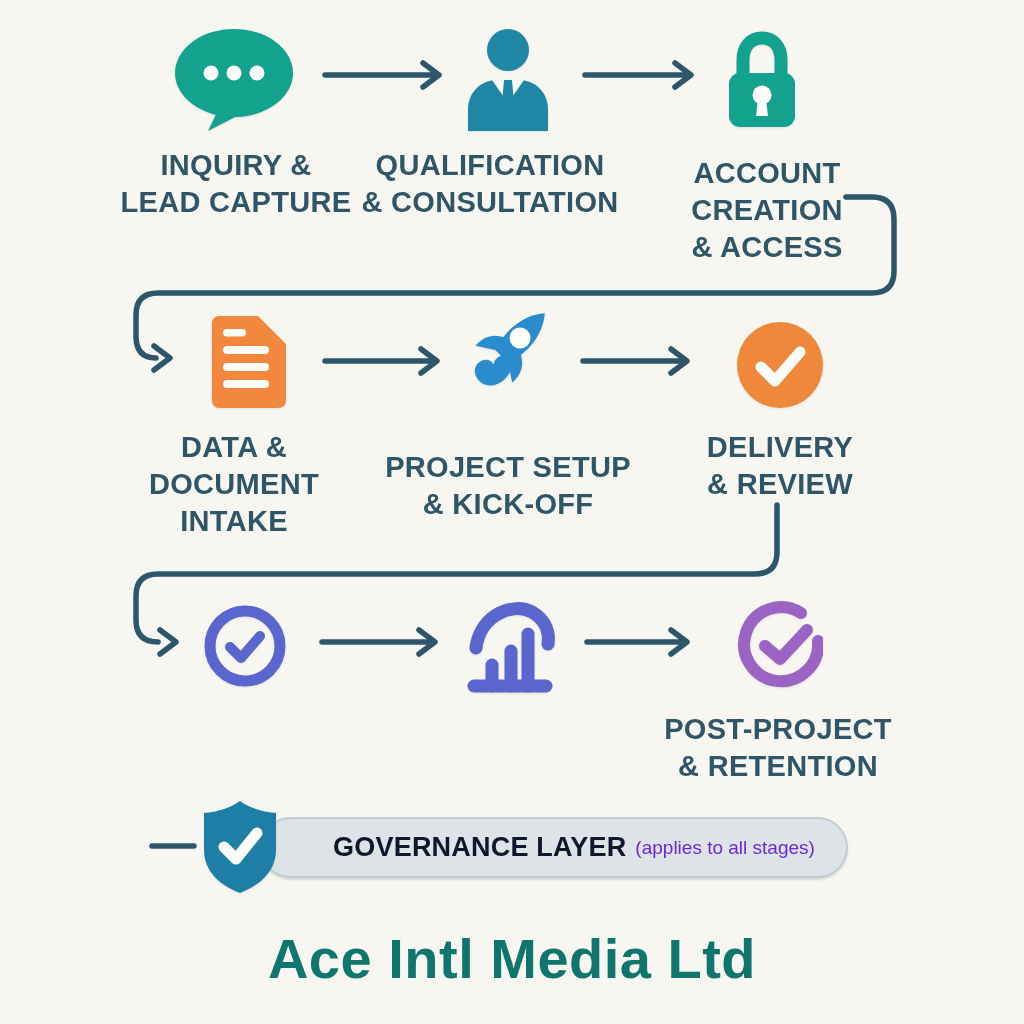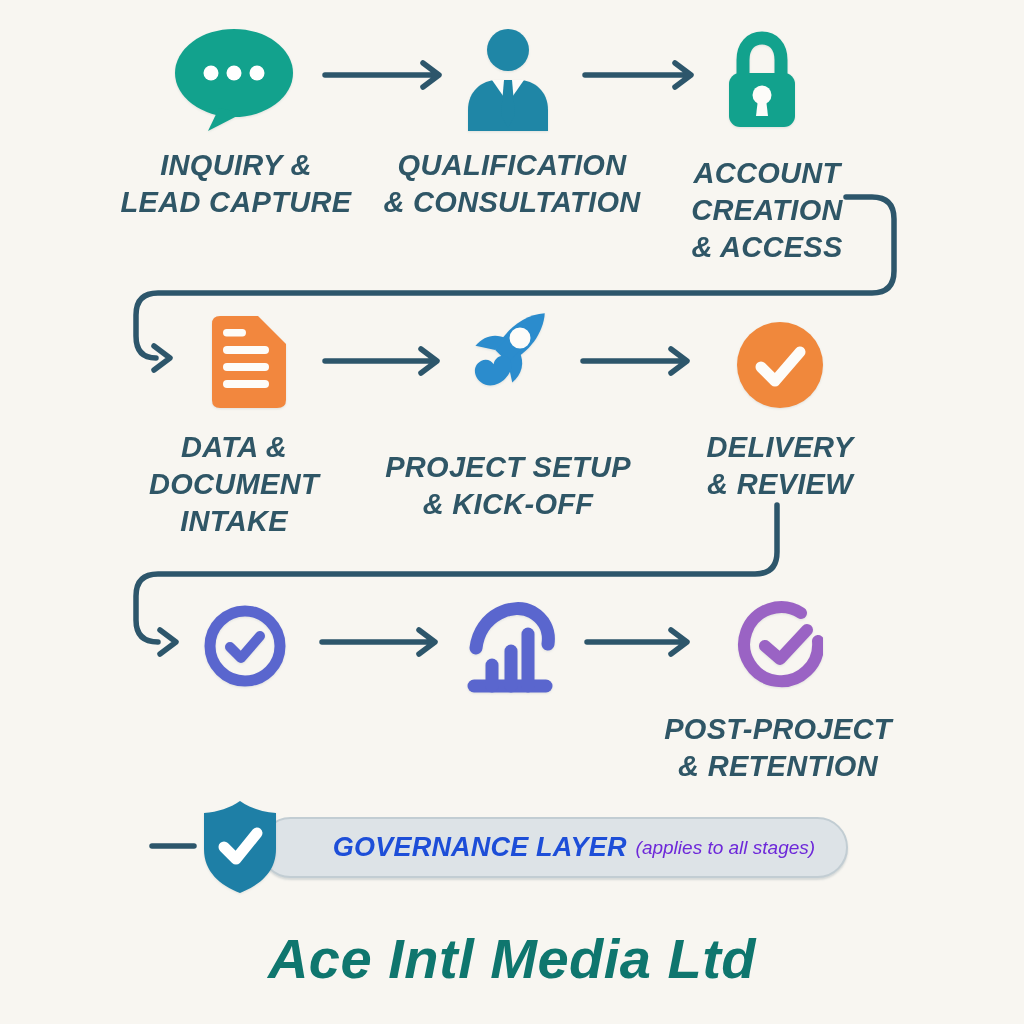--- a/index.html
+++ b/index.html
@@ -1,38 +1,38 @@
 <!DOCTYPE html>
 <html><head>
 <meta charset="utf-8">
 <style>
   html,body{margin:0;padding:0;background:#f8f6f1;}
   .canvas{position:relative;width:1024px;height:1024px;background:#f8f6f1;overflow:hidden;
-          font-family:"Liberation Sans",sans-serif;font-style:italic;}
+          font-family:"Liberation Sans",sans-serif;}
   .connectors{position:absolute;left:0;top:0;width:1024px;height:1024px;pointer-events:none;}
   .icon{position:absolute;}
   .icon svg{display:block;filter:drop-shadow(0 1.5px 1px rgba(60,80,90,.12));}
   .label{position:absolute;width:310px;text-align:center;font-weight:bold;font-size:29px;
          line-height:37px;color:#2f5666;letter-spacing:.3px;}
   .gov-pill{position:absolute;left:260px;top:817px;width:588px;height:61px;background:#dde3e7;
             border:2px solid #c2cdd3;border-radius:34px;box-sizing:border-box;display:flex;
             align-items:center;justify-content:center;padding-left:44px;padding-right:4px;
             white-space:nowrap;box-shadow:0 2px 2px rgba(110,130,145,.25);}
-  .gov-title{font-weight:bold;font-size:27px;color:#1d4ed8;letter-spacing:.2px;}
+  .gov-title{font-weight:bold;font-size:27px;color:#0f172a;letter-spacing:.2px;}
   .gov-note{font-size:19px;font-weight:400;color:#6d28d9;margin-left:9px;}
   .icon-shield{z-index:2;}
   .footer{position:absolute;left:0;top:926px;width:1024px;text-align:center;font-size:56px;
           font-weight:600;color:#0f766e;letter-spacing:.5px;}
   
   .icon-chat{left:173px;top:28px;}   .icon-person{left:463px;top:27px;}  .icon-lock{left:722px;top:29px;}
   .icon-doc{left:206px;top:316px;}   .icon-rocket{left:456px;top:308px;} .icon-delivery{left:737px;top:322px;}
   .icon-ring{left:204px;top:604px;}  .icon-chart{left:464px;top:598px;}  .icon-cycle{left:737px;top:600px;}
   .icon-shield{left:199px;top:799px;}
   
-  .lbl-1{left:81px;top:147px;}  .lbl-2{left:357px;top:147px;} .lbl-3{left:612px;top:147px;margin-top:8px;}
+  .lbl-1{left:81px;top:147px;}  .lbl-2{left:335px;top:147px;} .lbl-3{left:612px;top:147px;margin-top:8px;}
   .lbl-4{left:79px;top:429px;}  .lbl-5{left:353px;top:429px;margin-top:20px;} .lbl-6{left:625px;top:429px;}
   .lbl-8{left:356px;top:711px;} .lbl-9{left:623px;top:711px;}
 </style>
 </head>
 <body>
 
 <div class="canvas">
 
   <svg class="connectors" viewBox="0 0 1024 1024">
     <g fill="none" stroke="#2d566b" stroke-width="5.5" stroke-linecap="round" stroke-linejoin="round">

